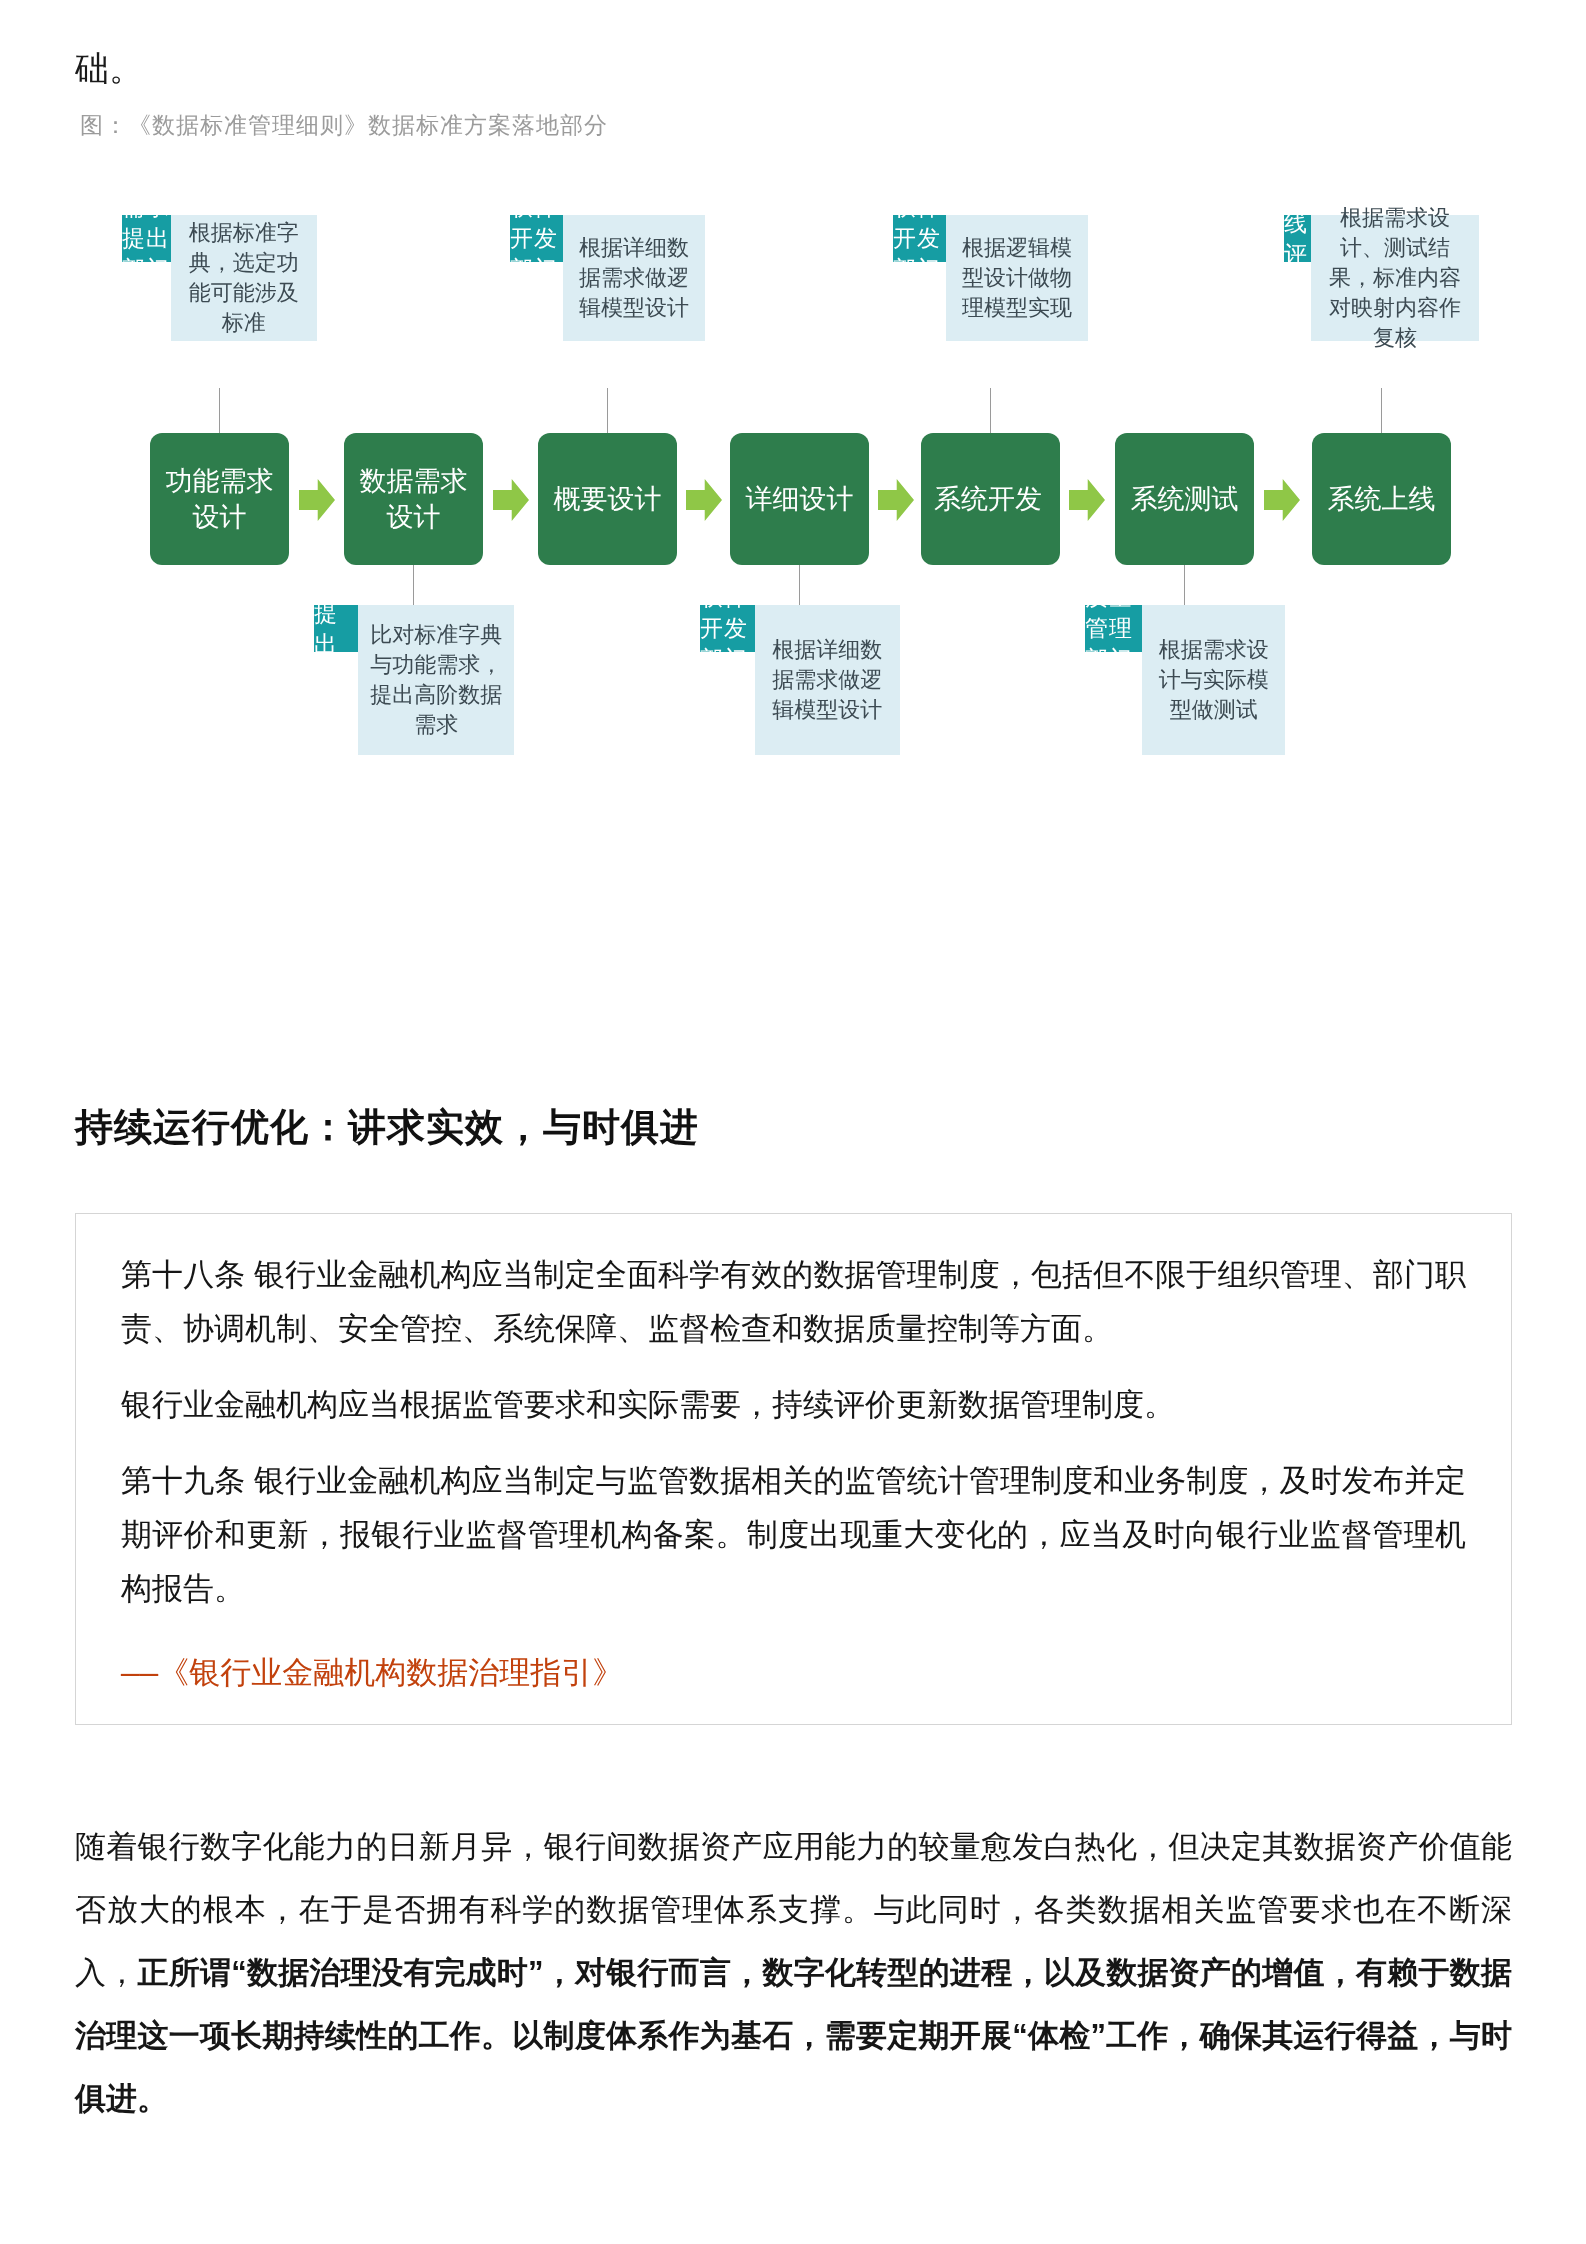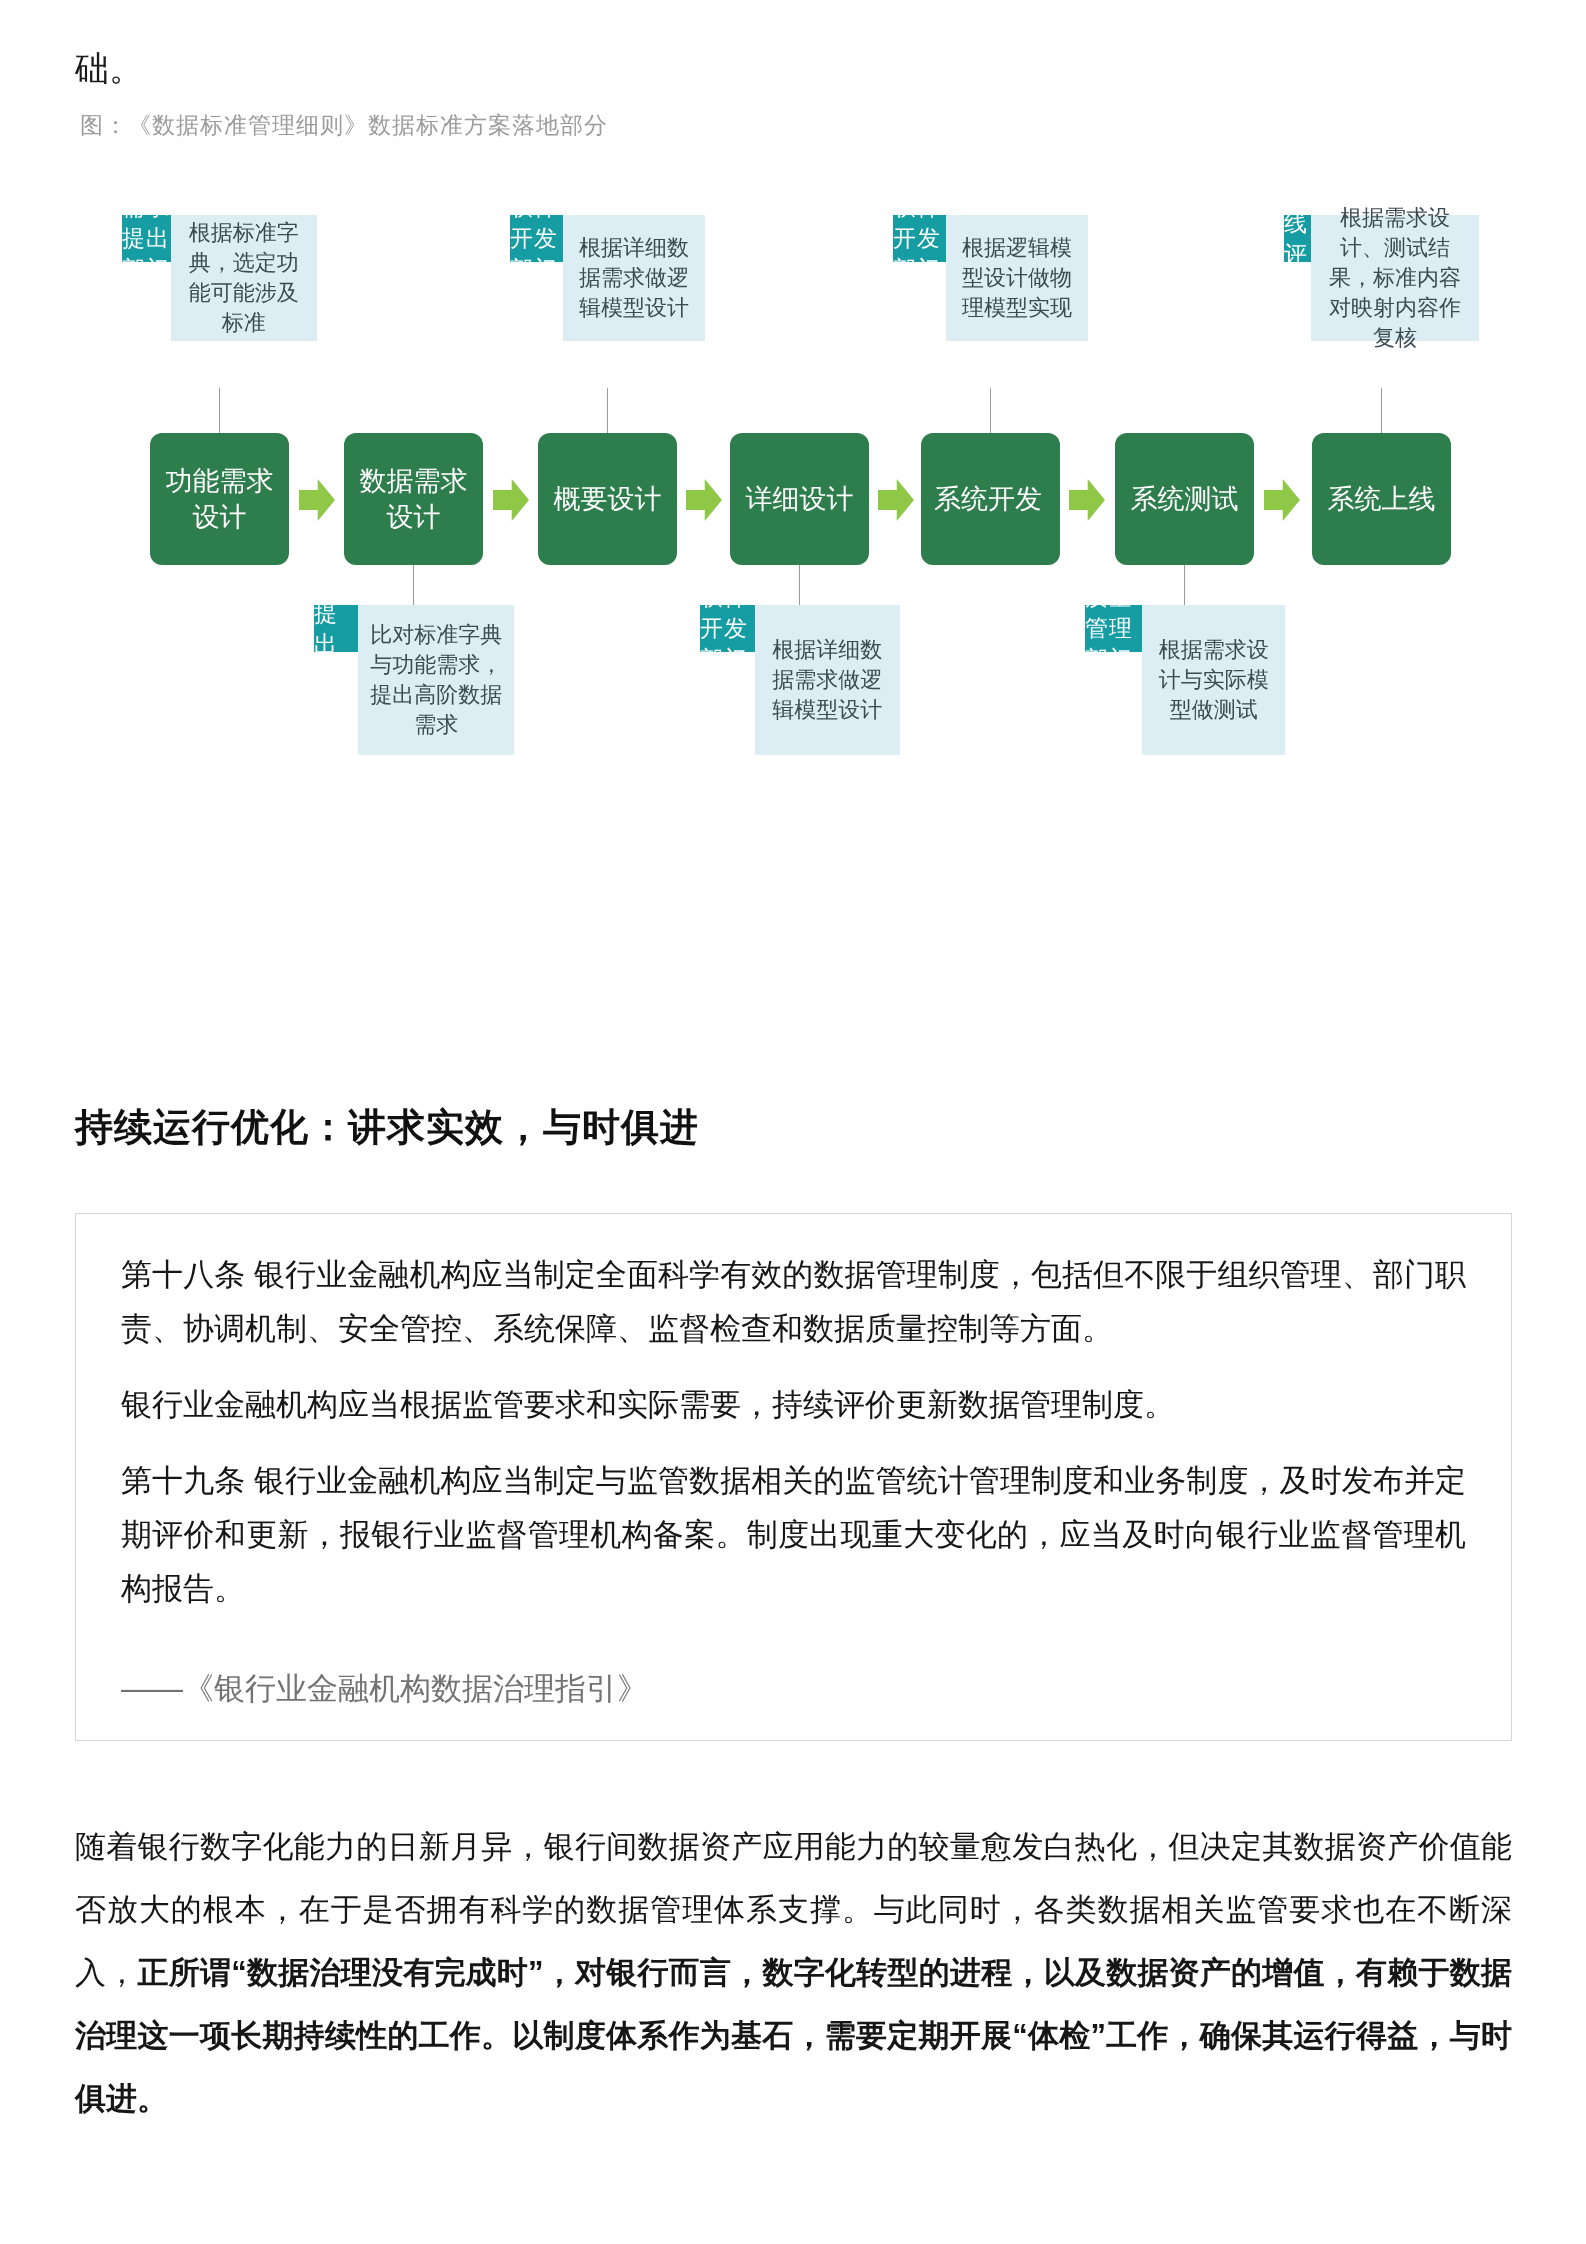--- a/index.html
+++ b/index.html
@@ -154,22 +154,23 @@
   }
   .quote-box p {
     font-size: 31px;
     line-height: 54px;
     text-align: justify;
     color: #161616;
     margin-bottom: 22px;
   }
   .quote-attr {
     font-size: 31px;
-    color: #737373;
-    margin-top: 52px;
+    color: #c2410c;
+    margin-top: 36px;
+    font-family: Liberation Mono, monospace;
   }
 </style>
 </head>
 <body>
 
 <div class="page">
 
   <div class="intro-frag">础。</div>
 
   <div class="fig-caption">图：《数据标准管理细则》数据标准方案落地部分</div>

